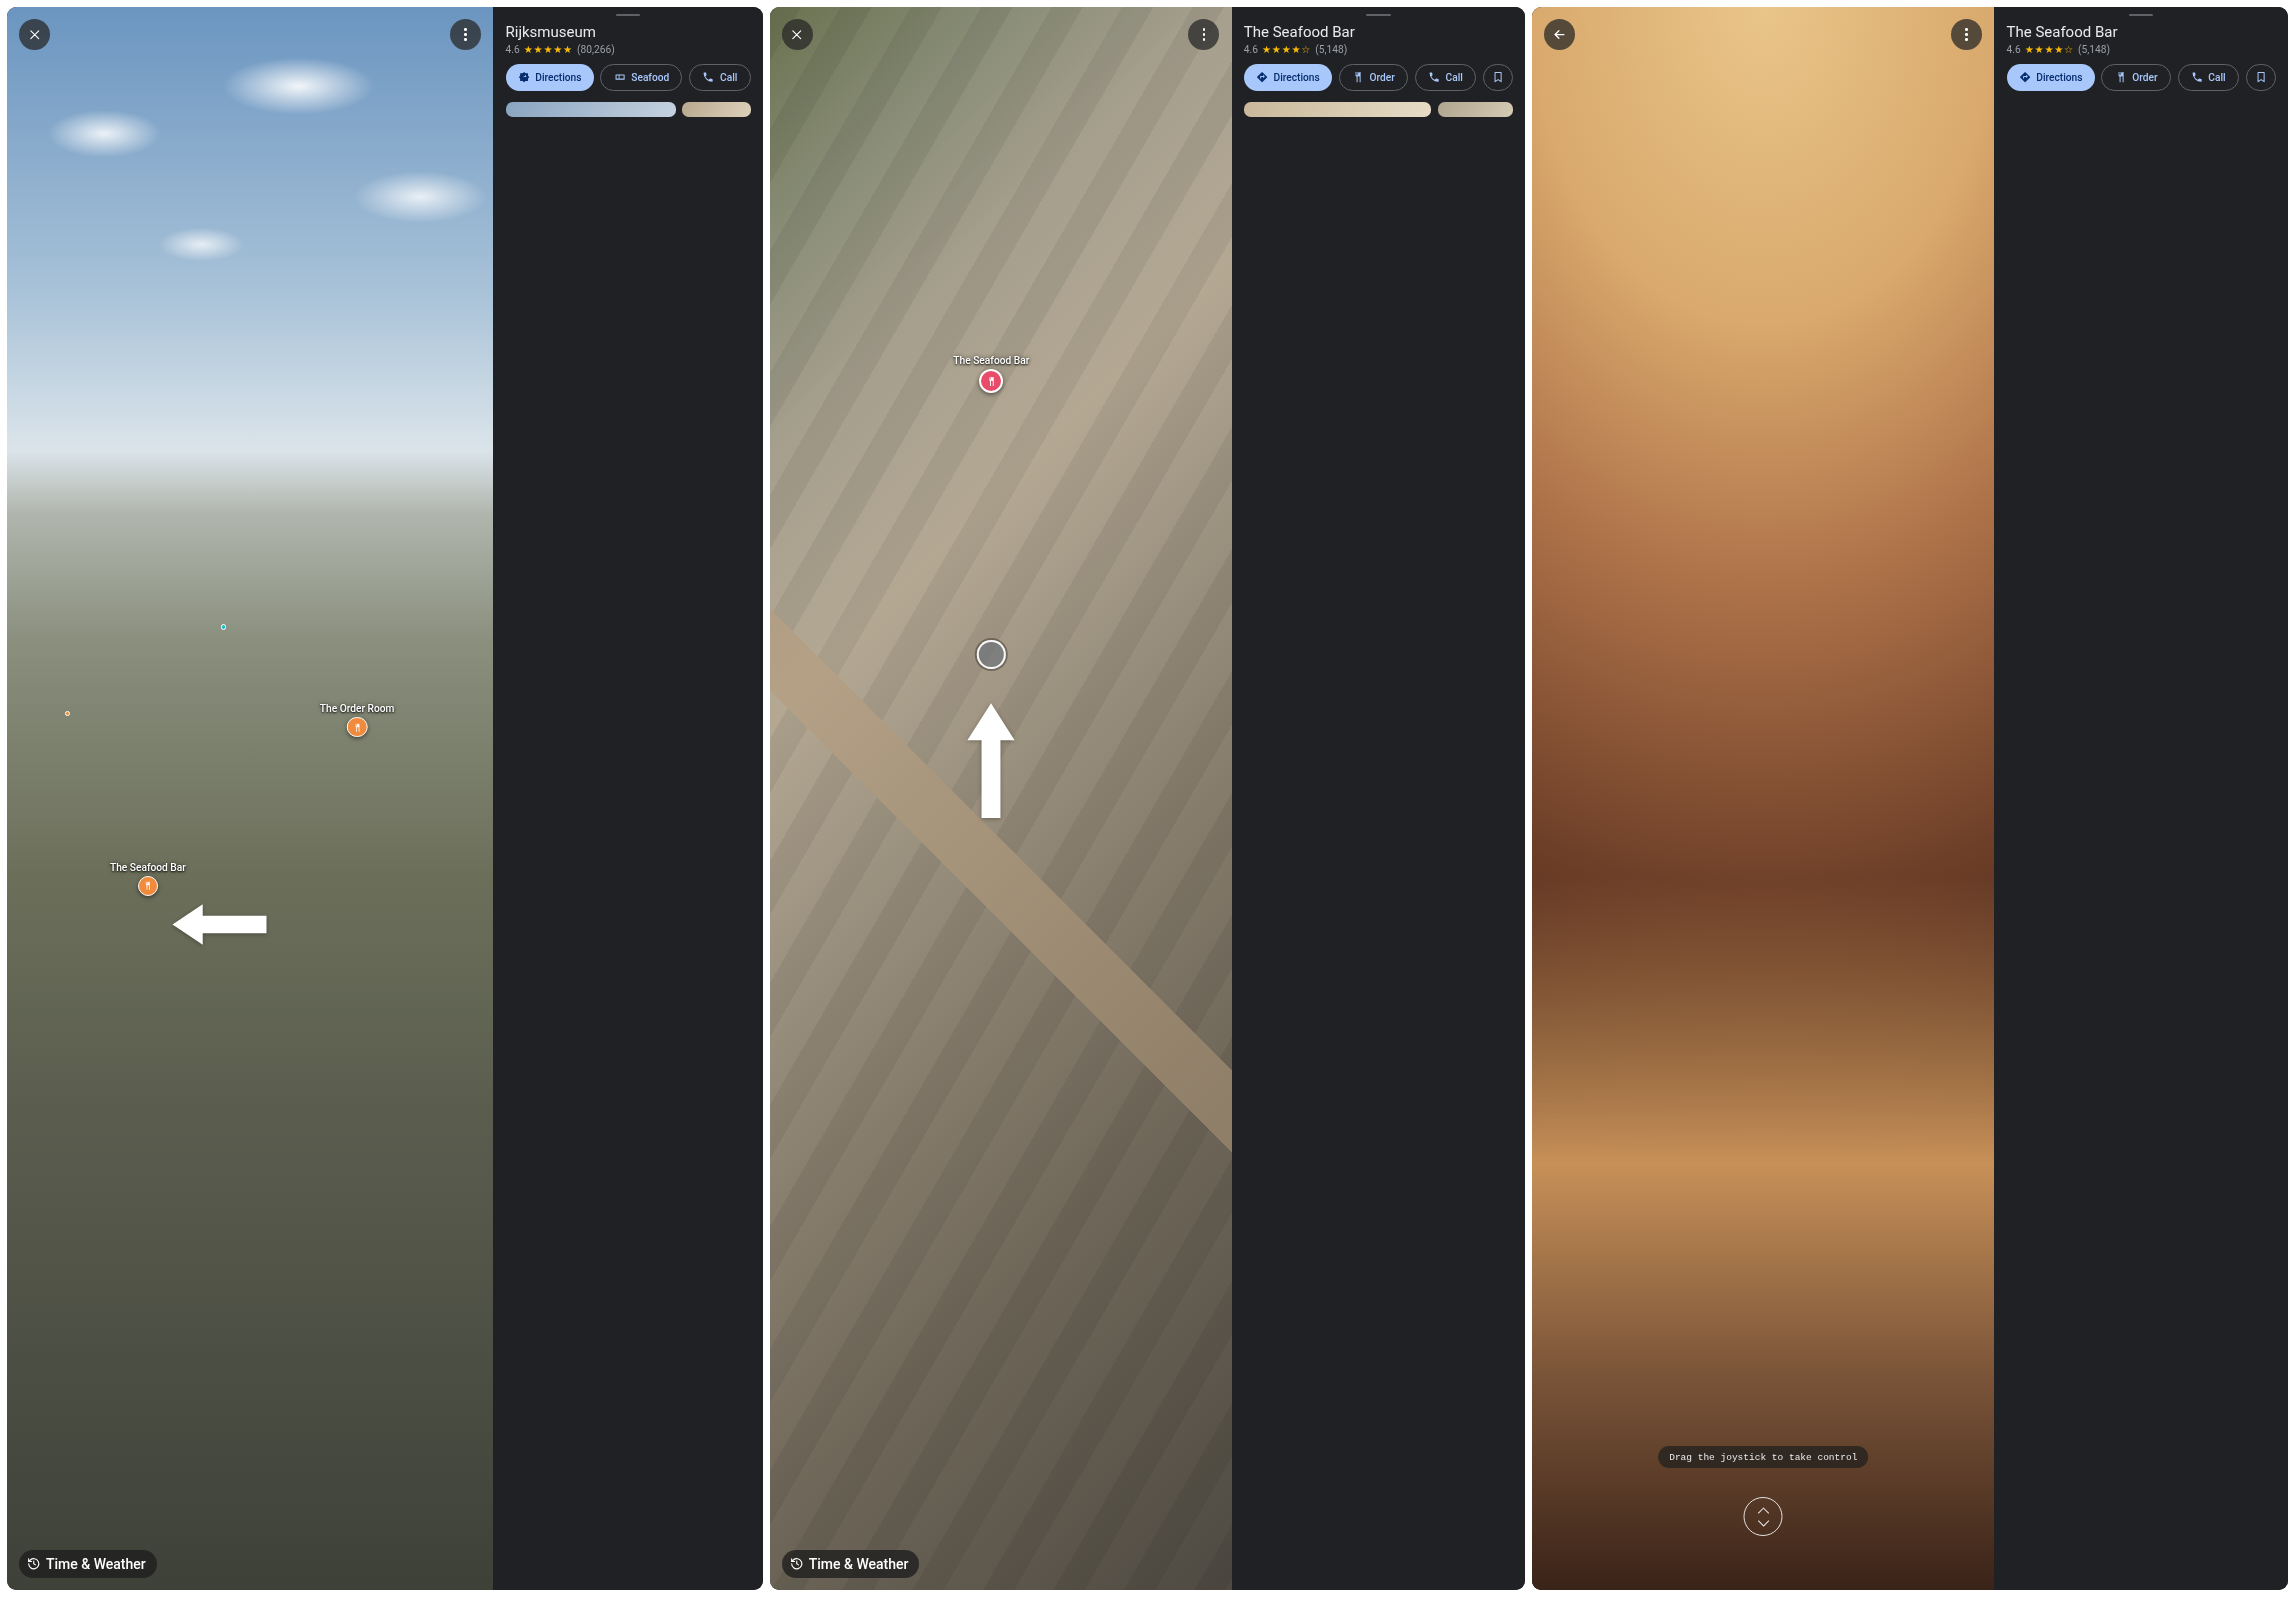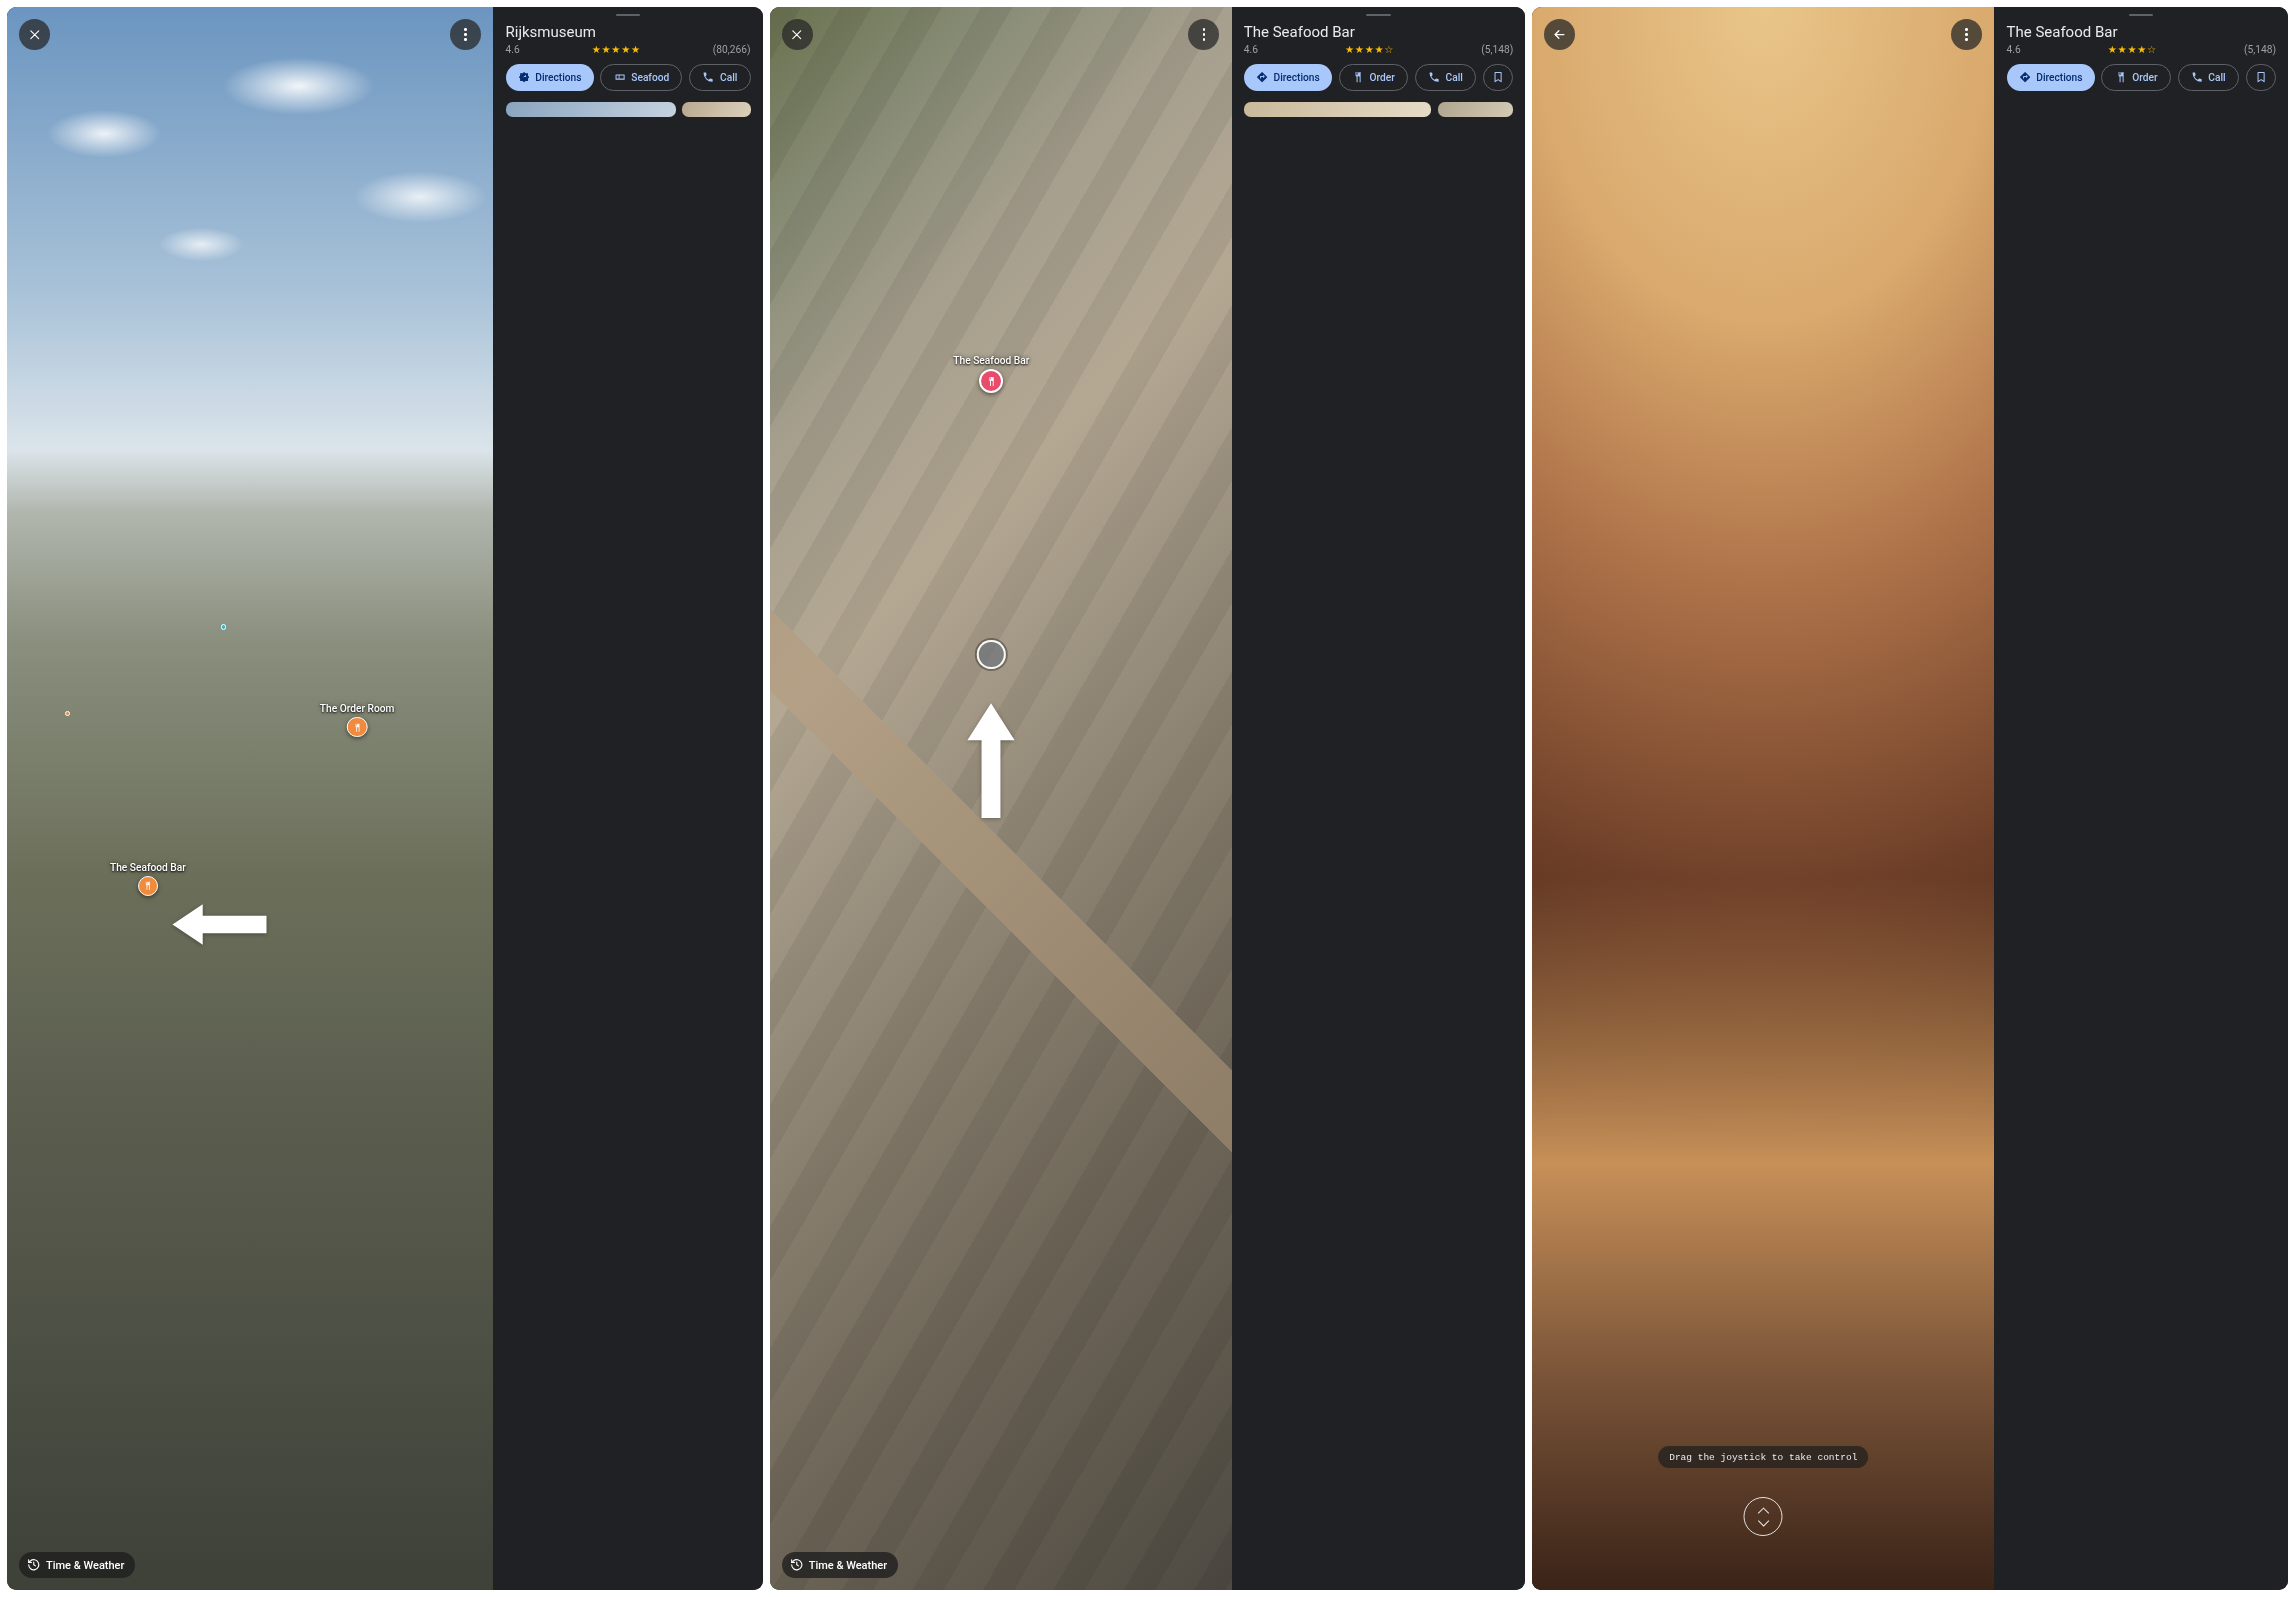--- a/index.html
+++ b/index.html
@@ -121,21 +121,21 @@
   }
   
   .tw-chip {
     position:absolute;
     left:12.2px; bottom:12.2px;
     background: rgba(30,30,30,.78);
     color:#fff;
     padding: 6.1px 10.8px 6.1px 8.1px;
     border-radius: 15px;
     display:flex; align-items:center; gap:5.4px;
-    font-size:11px; font-weight:500;
+    font-size:14px; font-weight:500;
     z-index:30;
     cursor:pointer;
   }
   
   .joy-hint {
     position:absolute;
     left:50%; transform:translateX(-50%);
     bottom: 122px;
     background: rgba(30,30,30,.72);
     color:#e8eaed;
@@ -169,21 +169,21 @@
   }
   .drag-handle {
     width:24.4px; height:2.7px; border-radius:2px;
     background:#5f6368;
     margin: 0 auto 6.8px;
     cursor:grab;
   }
   .title { font-size:15px; font-weight:400; color:#e8eaed; margin-bottom:2.7px; }
   .rating-row {
     display:flex; align-items:center; gap:4.1px;
-    font-size:10.2px; color:#9aa0a6; margin-bottom:9.5px;justify-content:space-between;
+    font-size:10.2px; color:#9aa0a6; margin-bottom:9.5px;
   }
   .stars { color:#fbbc04; letter-spacing:0.7px; font-size:10.2px; }
   .chip-row {
     display:flex; gap:6.8px; overflow:hidden;
     padding-bottom:11px;
   }
   .chip {
     display:flex; align-items:center; gap:5.4px;
     padding: 6.1px 12.2px;
     border-radius:15px;

